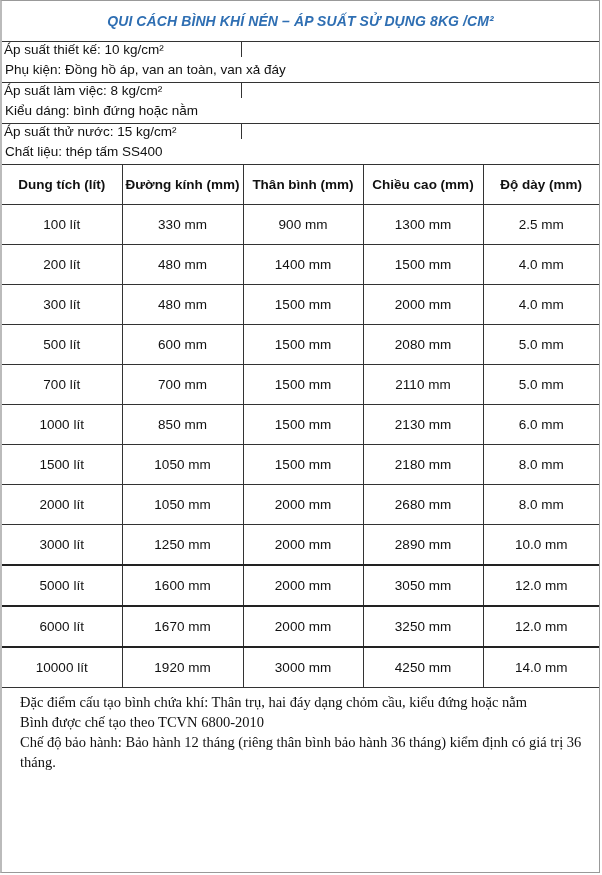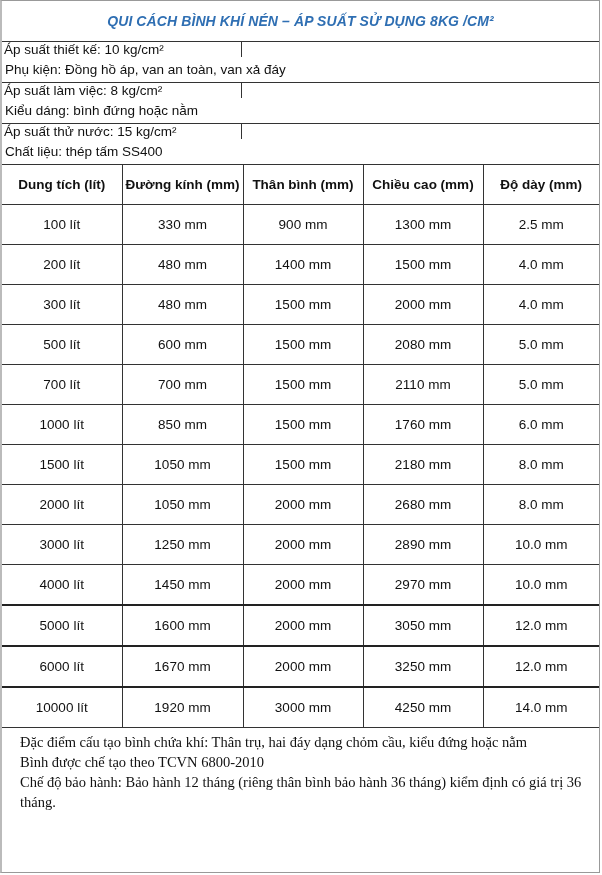--- a/index.html
+++ b/index.html
@@ -89,21 +89,21 @@
           <td>700 lít</td>
           <td>700 mm</td>
           <td>1500 mm</td>
           <td>2110 mm</td>
           <td>5.0 mm</td>
         </tr>
         <tr>
           <td>1000 lít</td>
           <td>850 mm</td>
           <td>1500 mm</td>
-          <td>1760 mm</td>
+          <td>2130 mm</td>
           <td>6.0 mm</td>
         </tr>
         <tr>
           <td>1500 lít</td>
           <td>1050 mm</td>
           <td>1500 mm</td>
           <td>2180 mm</td>
           <td>8.0 mm</td>
         </tr>
         <tr>
@@ -111,27 +111,20 @@
           <td>1050 mm</td>
           <td>2000 mm</td>
           <td>2680 mm</td>
           <td>8.0 mm</td>
         </tr>
         <tr>
           <td>3000 lít</td>
           <td>1250 mm</td>
           <td>2000 mm</td>
           <td>2890 mm</td>
-          <td>10.0 mm</td>
-        </tr>
-        <tr>
-          <td>4000 lít</td>
-          <td>1450 mm</td>
-          <td>2000 mm</td>
-          <td>2970 mm</td>
           <td>10.0 mm</td>
         </tr>
         <tr class="thick-top">
           <td>5000 lít</td>
           <td>1600 mm</td>
           <td>2000 mm</td>
           <td>3050 mm</td>
           <td>12.0 mm</td>
         </tr>
         <tr class="thick-top">

